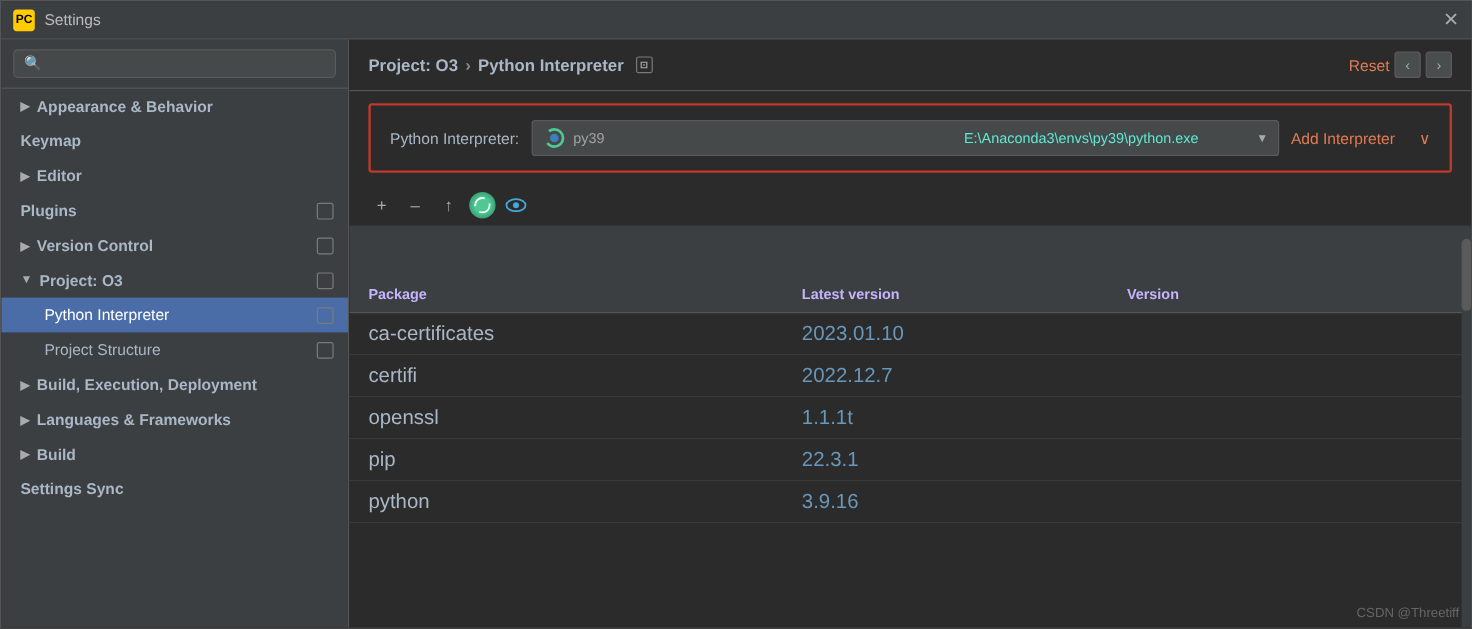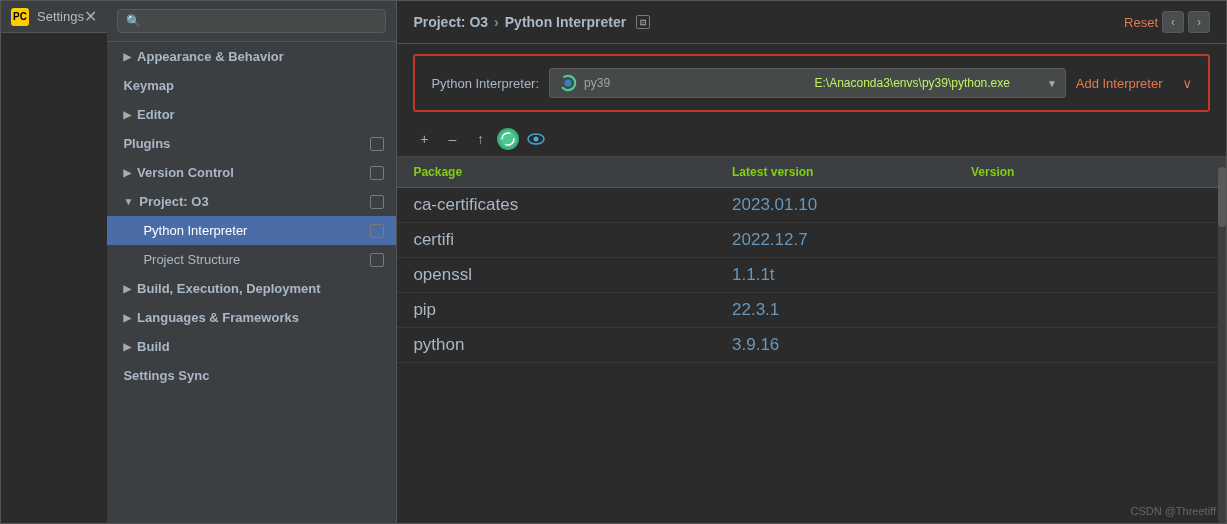--- a/index.html
+++ b/index.html
@@ -11,21 +11,21 @@
       width: 1227px;
       height: 524px;
       overflow: hidden;
     }
 
     .window {
       width: 1227px;
       height: 524px;
       background: #2b2b2b;
       display: flex;
-      flex-direction: row;
+      flex-direction: column;
       border: 1px solid #555;
     }
 
     .title-bar {
       display: flex;
       align-items: center;
       justify-content: space-between;
       background: #3c3f41;
       padding: 6px 10px;
       height: 32px;
@@ -331,22 +331,23 @@
       display: flex;
       background: #3c3f41;
       padding: 8px 16px;
       border-bottom: 1px solid #555;
       position: sticky;
       top: 0;
     }
 
     .th {
       font-weight: 600;
-      color: #84cc16;
+      color: #c4b5fd;
       font-size: 12px;
+      margin-top: 41px;
     }
 
     .col-package { flex: 2; }
     .col-version { flex: 1.5; }
     .col-latest  { flex: 1.5; }
 
     .table-row {
       display: flex;
       padding: 7px 16px;
       border-bottom: 1px solid #3a3a3a;
@@ -488,21 +489,21 @@
         <span class="interpreter-label">Python Interpreter:</span>
         <div class="interpreter-dropdown">
           <div class="interpreter-icon">
 
             <svg viewBox="0 0 20 20" xmlns="http://www.w3.org/2000/svg">
               <circle cx="10" cy="10" r="8" fill="none" stroke="#4ec994" stroke-width="2.5" stroke-dasharray="20 12"></circle>
               <circle cx="10" cy="10" r="4" fill="#3a7fbf"></circle>
             </svg>
           </div>
           <span class="interpreter-text">py39</span>
-          <span class="interpreter-text" style="color:#bef264; margin-left:4px;">E:\Anaconda3\envs\py39\python.exe</span>
+          <span class="interpreter-text" style="color:#5eead4; margin-left:4px;text-align:center;">E:\Anaconda3\envs\py39\python.exe</span>
           <span class="dropdown-arrow">▼</span>
         </div>
         <button class="add-interpreter-btn">
           <span>Add Interpreter</span>
           <span>∨</span>
         </button>
       </div>
 
       <div class="toolbar">
         <button class="toolbar-btn">+</button>

